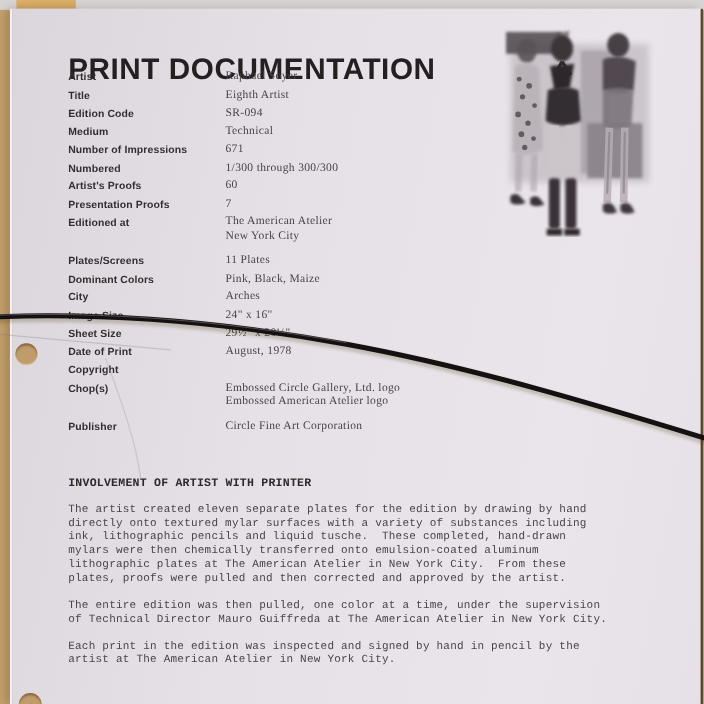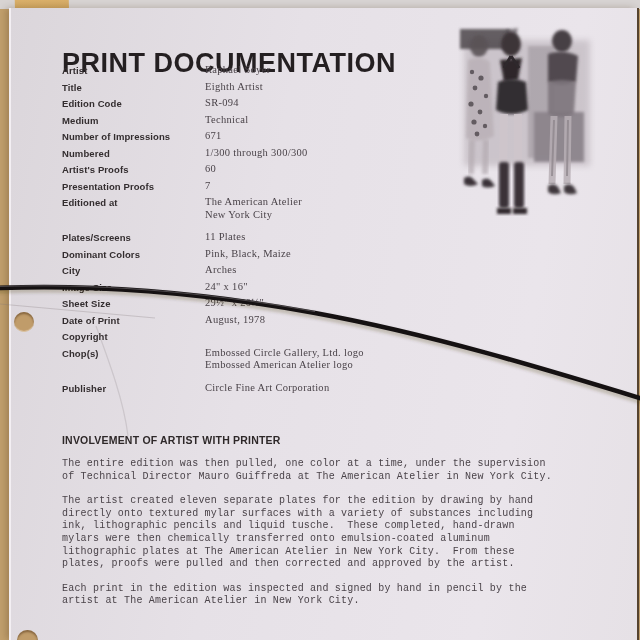--- a/index.html
+++ b/index.html
@@ -39,21 +39,21 @@
     padding-top:1px;
   }
   .fvalue {
     font-family:Liberation Serif, serif;
     font-size:10.5px; line-height:12.5px; letter-spacing:.3px;
     color:#4a4349; white-space:pre-line;
   }
   .section-heading {
     position:absolute; left:62px; top:434px;
     font-size:10.5px; font-weight:bold; letter-spacing:.2px;
-    color:#2e2829; z-index:2;
+    color:#2e2829; z-index:2;font-family:Liberation Mono, monospace;
   }
   .paragraphs { position:absolute; left:62px; top:458px; width:520px; z-index:2; }
   .paragraph {
     font-family:"Liberation Mono", monospace;
     font-size:10px; line-height:12.6px; letter-spacing:.2px;
     color:#4a4349; white-space:pre-wrap; margin:0 0 12px 0;
   }
   .artwork { position:absolute; left:448px; top:16px; width:180px; height:218px; z-index:2; }
   .hole {
     position:absolute; border-radius:50%; background:#c09c6a; z-index:4;
@@ -203,28 +203,28 @@
     </div>
   <div class="frow gap-before">
       <div class="flabel">Publisher</div>
       <div class="fvalue">Circle Fine Art Corporation</div>
     </div>
 </div>
 
 <div class="section-heading">INVOLVEMENT OF ARTIST WITH PRINTER</div>
 
 <div class="paragraphs">
-  <p class="paragraph">The entire edition was then pulled, one color at a time, under the supervision
-of Technical Director Mauro Guiffreda at The American Atelier in New York City.</p>
   <p class="paragraph">The artist created eleven separate plates for the edition by drawing by hand
 directly onto textured mylar surfaces with a variety of substances including
 ink, lithographic pencils and liquid tusche.  These completed, hand-drawn
 mylars were then chemically transferred onto emulsion-coated aluminum
 lithographic plates at The American Atelier in New York City.  From these
 plates, proofs were pulled and then corrected and approved by the artist.</p>
+  <p class="paragraph">The entire edition was then pulled, one color at a time, under the supervision
+of Technical Director Mauro Guiffreda at The American Atelier in New York City.</p>
   <p class="paragraph">Each print in the edition was inspected and signed by hand in pencil by the
 artist at The American Atelier in New York City.</p>
 </div>
 
 <div class="hole hole-1"></div>
 <div class="hole hole-2"></div>
 
 <svg class="cable-overlay" width="640" height="640" viewBox="0 0 640 640">
   <defs>
     <filter id="cableShadow" x="-10%" y="-10%" width="120%" height="120%">

